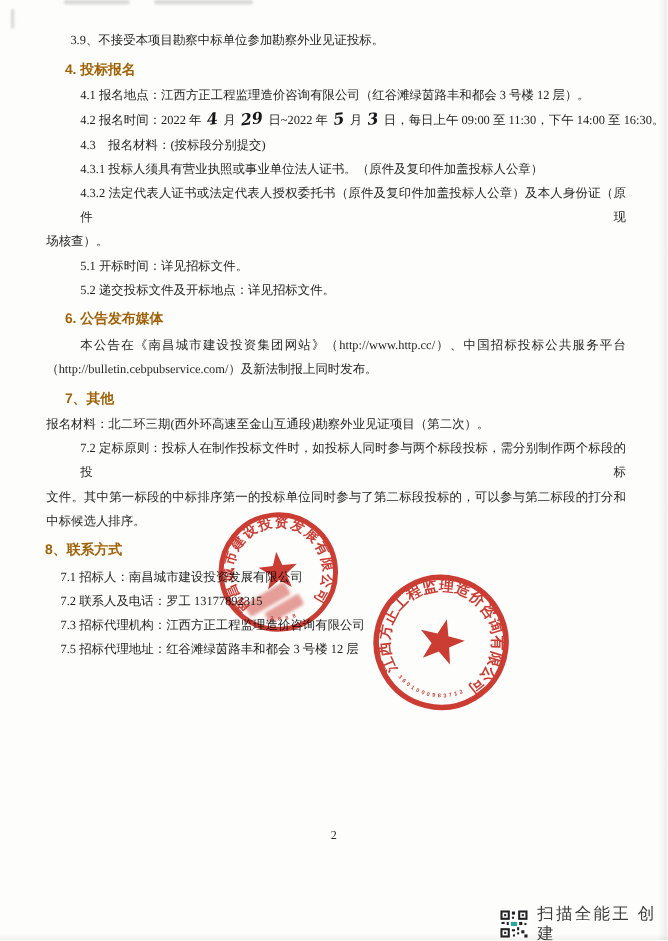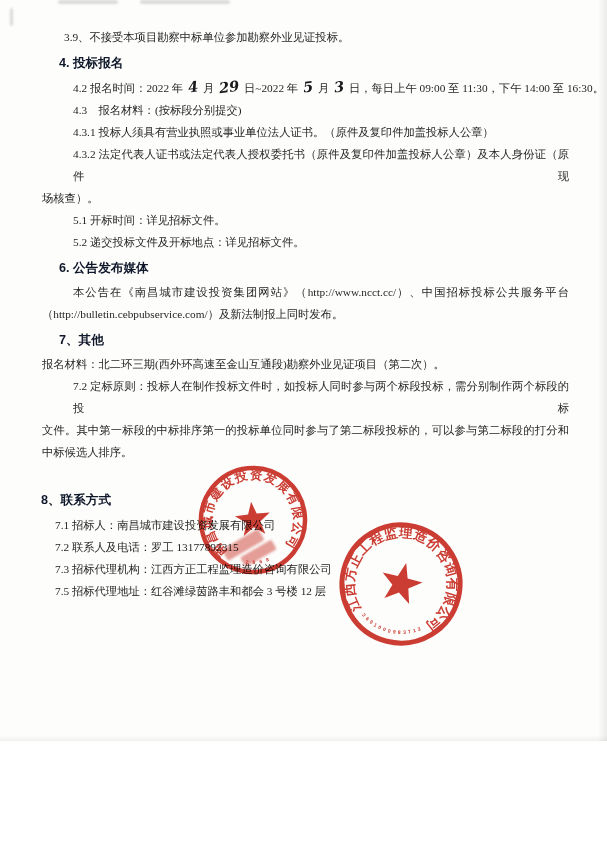--- a/index.html
+++ b/index.html
@@ -1,33 +1,33 @@
 <!DOCTYPE html>
 <html><head>
 <meta charset="utf-8">
 <style>
   html,body{margin:0;padding:0;background:#ffffff;}
   #page{
-    position:relative;width:607px;height:741px;background:#fdfdfb;
+    position:relative;width:607px;height:855px;background:#fdfdfb;
     overflow:hidden;font-family:"Liberation Serif","DejaVu Serif",serif;
     color:#1f1f1f;
   }
   .edge-right{position:absolute;top:0;right:0;width:9px;height:100%;
     background:linear-gradient(to right,rgba(0,0,0,0),rgba(0,0,0,0.07));}
   .edge-bottom{position:absolute;left:0;bottom:0;width:100%;height:6px;
     background:linear-gradient(to bottom,rgba(0,0,0,0),rgba(0,0,0,0.05));}
   .artifact{position:absolute;background:#9a9a9a;opacity:.35;filter:blur(1.2px);border-radius:2px;}
 
   .content{position:absolute;left:42px;top:26px;width:527px;font-size:11.3px;}
   .ln{line-height:22px;white-space:nowrap;}
   .ind{padding-left:31px;}
   .ind-sm{padding-left:22px;}
   .jl{line-height:22px;text-align:justify;text-align-last:justify;word-break:break-all;white-space:normal;}
   .h{font-family:"Liberation Sans","DejaVu Sans",sans-serif;font-weight:700;
-     font-size:12.6px;line-height:22px;margin:4px 0 2px;padding-left:17px;color:#0f172a;}
+     font-size:12.6px;line-height:22px;margin:4px 0 2px;padding-left:17px;color:#a16207;}
   .hw{font-family:"DejaVu Serif",serif;font-style:italic;font-weight:700;
       font-size:14.5px;display:inline-block;transform:rotate(-7deg);margin:0 2px;color:#17171c;}
 
   .contacts{position:absolute;left:24px;top:489px;width:527px;font-size:11.3px;}
   .contacts .h{margin:0 0 3px;}
 
   .page-number{position:absolute;left:0;top:754px;width:100%;text-align:center;
     font-size:11px;color:#2a2a2a;}
 
   .stamp{position:absolute;mix-blend-mode:multiply;opacity:.9;}
@@ -43,31 +43,32 @@
 <div id="page">
 
   <div class="artifact" style="left:58px;top:0;width:60px;height:4px;"></div>
   <div class="artifact" style="left:140px;top:0;width:90px;height:4px;"></div>
   <div class="artifact" style="left:10px;top:8px;width:3px;height:18px;"></div>
 
   <div class="content">
     <div class="ln ind-sm">3.9、不接受本项目勘察中标单位参加勘察外业见证投标。</div>
 
     <div class="h">4. 投标报名</div>
+    <div class="ln ind">4.1 报名地点：江西方正工程监理造价咨询有限公司（红谷滩绿茵路丰和都会 3 号楼 12 层）。</div>
     <div class="ln ind"><span>4.2 报名时间：2022 年 </span><span class="hw">4</span><span> 月 </span><span class="hw">29</span><span> 日~2022 年 </span><span class="hw">5</span><span> 月 </span><span class="hw">3</span><span> 日，每日上午 09:00 至 11:30，下午 14:00 至 16:30。</span></div>
     <div class="ln ind">4.3　报名材料：(按标段分别提交)</div>
     <div class="ln ind">4.3.1 投标人须具有营业执照或事业单位法人证书。（原件及复印件加盖投标人公章）</div>
     <div class="jl" style="padding-left:31px;">4.3.2 法定代表人证书或法定代表人授权委托书（原件及复印件加盖投标人公章）及本人身份证（原件现</div>
     <div class="ln">场核查）。</div>
 
     <div class="ln ind">5.1 开标时间：详见招标文件。</div>
     <div class="ln ind">5.2 递交投标文件及开标地点：详见招标文件。</div>
 
     <div class="h">6. 公告发布媒体</div>
-    <div class="jl" style="padding-left:31px;">本公告在《南昌城市建设投资集团网站》（http://www.ncct.cc/）、中国招标投标公共服务平台</div>
+    <div class="jl" style="padding-left:31px;">本公告在《南昌城市建设投资集团网站》（http://www.http.cc/）、中国招标投标公共服务平台</div>
     <div class="ln">（http://bulletin.cebpubservice.com/）及新法制报上同时发布。</div>
 
     <div class="h">7、其他</div>
     <div class="ln">报名材料：北二环三期(西外环高速至金山互通段)勘察外业见证项目（第二次）。</div>
     <div class="jl" style="padding-left:31px;font-family:Liberation Serif, serif;">7.2 定标原则：投标人在制作投标文件时，如投标人同时参与两个标段投标，需分别制作两个标段的投标</div>
     <div class="jl">文件。其中第一标段的中标排序第一的投标单位同时参与了第二标段投标的，可以参与第二标段的打分和</div>
     <div class="ln">中标候选人排序。</div>
   </div>
 
   <div class="contacts">

